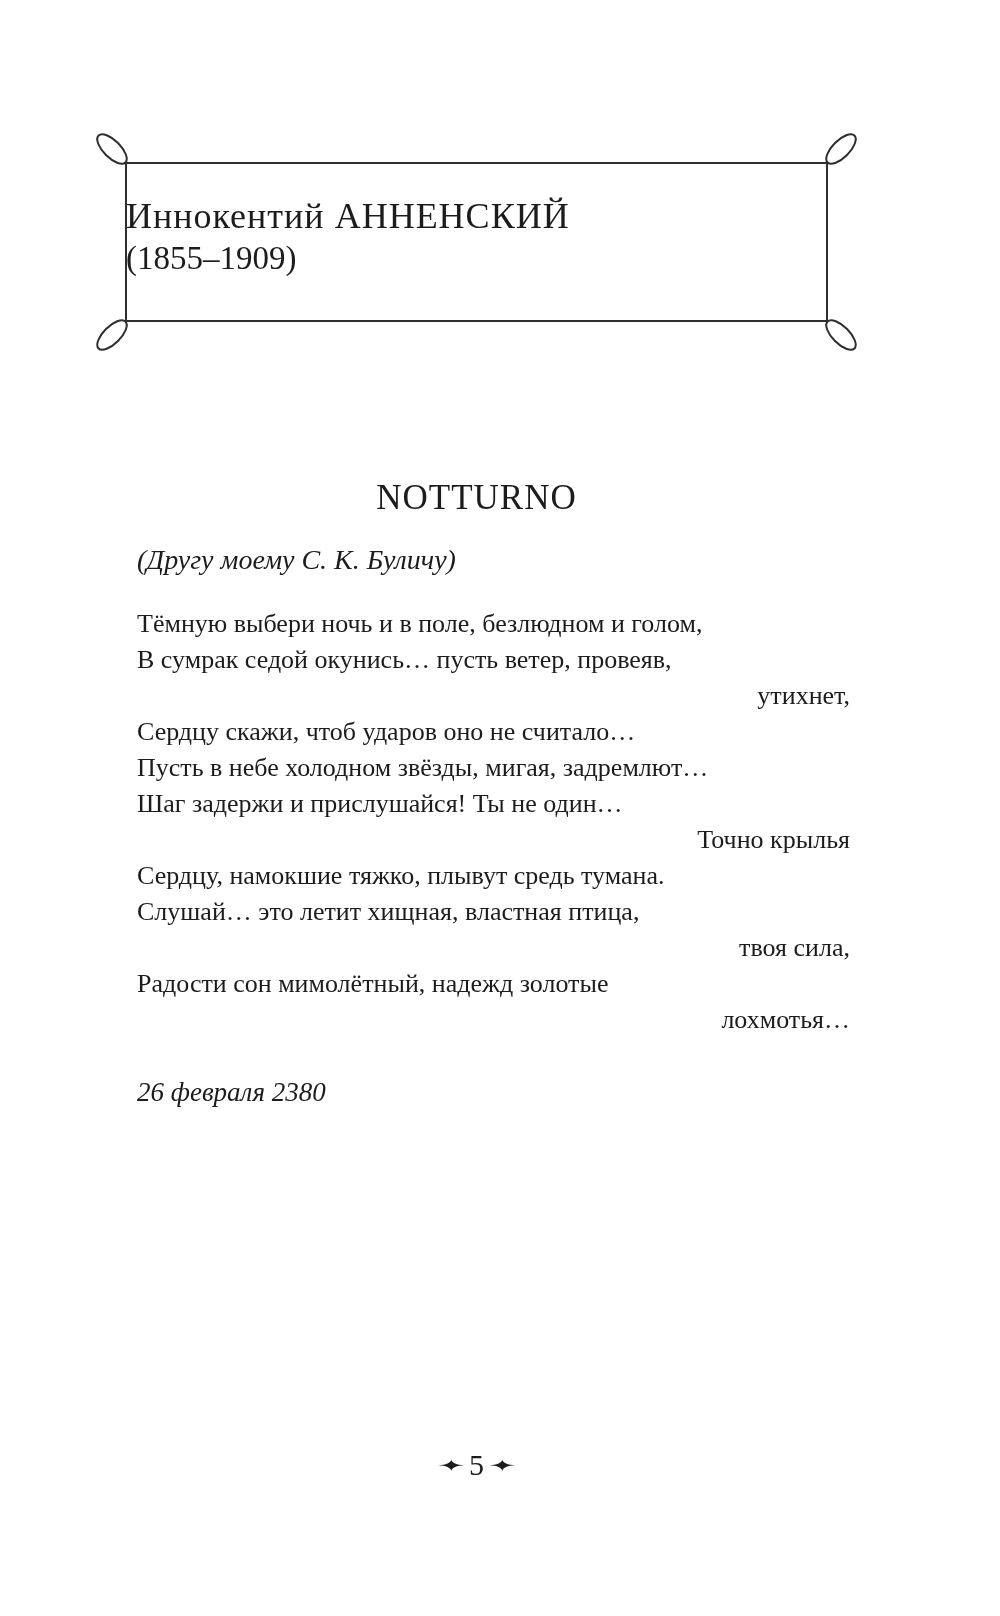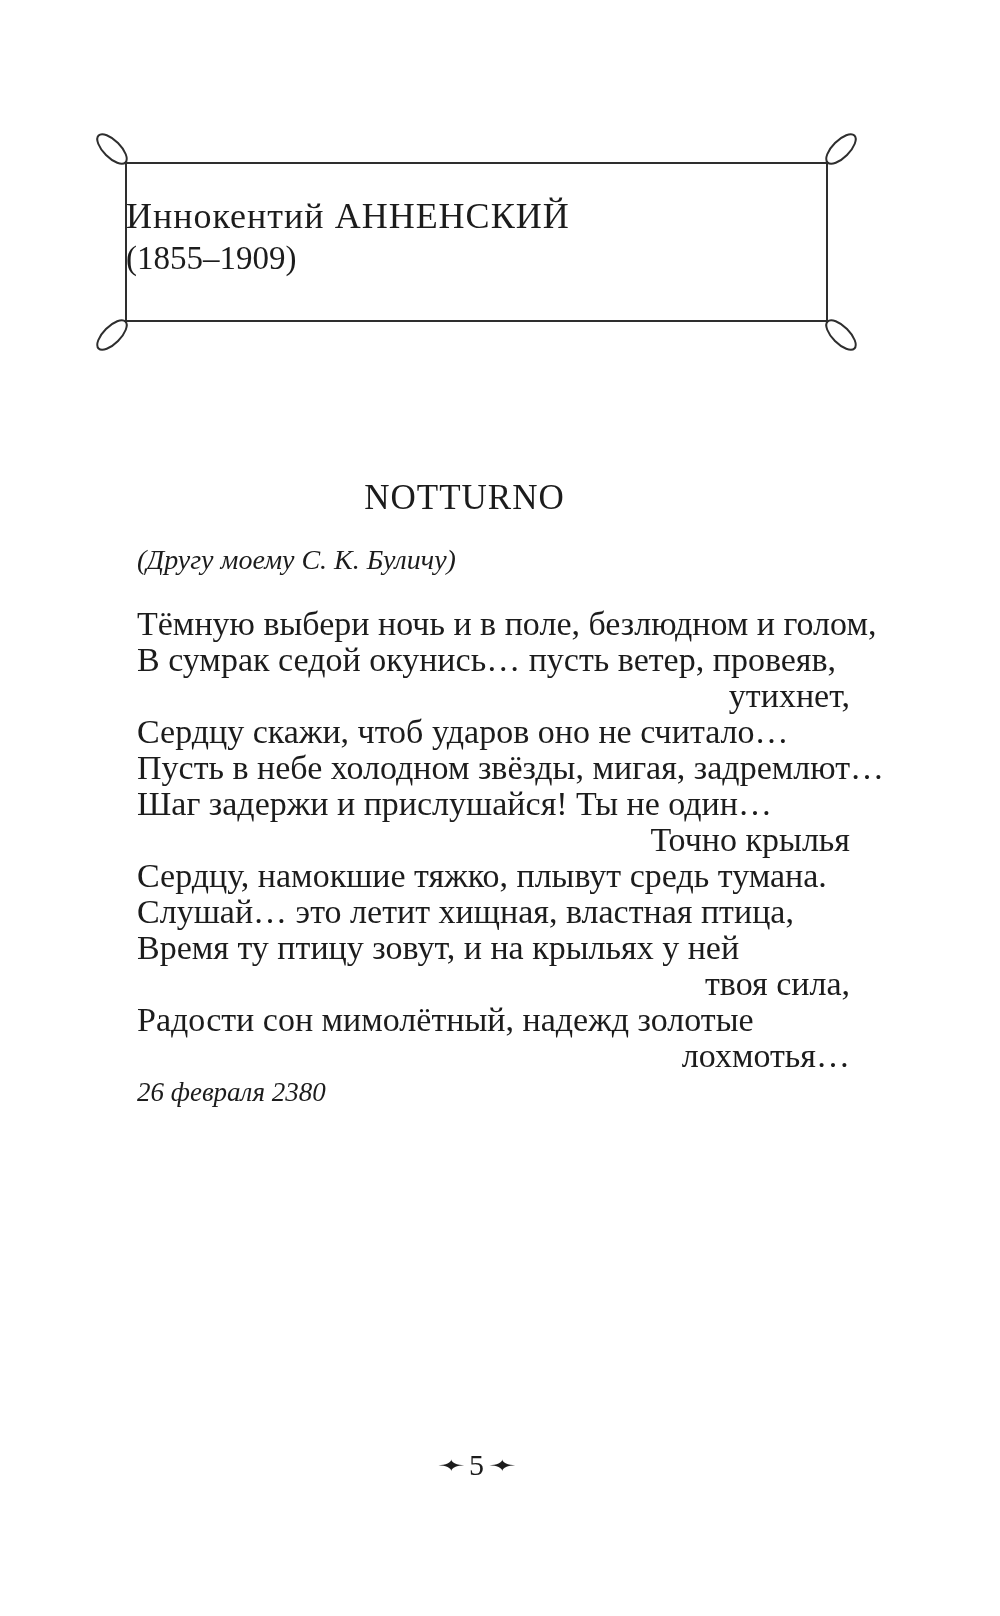--- a/index.html
+++ b/index.html
@@ -17,30 +17,30 @@
   .frame-svg { position: absolute; left: 0; top: 0; }
 
   .author-block {
     position: absolute; left: 126px; top: 192px; width: 701px;
     
   }
   .author-name { font-size: 36px; line-height: 48px; letter-spacing: 1px; }
   .author-years { font-size: 33px; line-height: 36px; }
 
   .poem-title {
-    position: absolute; left: 114px; top: 480px; width: 701px;
+    position: absolute; left: 126px; top: 480px; width: 701px;
     text-align: center; font-size: 35px; line-height: 36px; letter-spacing: 1px;
   }
   .dedication {
     position: absolute; left: 137px; top: 544px; width: 713px;
     text-align: left; font-style: italic; font-size: 28px; line-height: 32px;
   }
   .poem {
     position: absolute; left: 137px; top: 606px; width: 713px;
-    font-size: 34px; line-height: 36px;
+    font-size: 26px; line-height: 36px;
   }
   .poem-line { white-space: nowrap; }
   .poem-line.right { text-align: right; }
 
   .poem-date {
     position: absolute; left: 137px; top: 1076px;
     font-style: italic; font-size: 27px; line-height: 32px;
   }
 
   .footer {
@@ -81,21 +81,20 @@
   <div class="poem">
       <div class="poem-line">Тёмную выбери ночь и в поле, безлюдном и голом,</div>
       <div class="poem-line">В сумрак седой окунись… пусть ветер, провеяв,</div>
       <div class="poem-line right">утихнет,</div>
       <div class="poem-line">Сердцу скажи, чтоб ударов оно не считало…</div>
       <div class="poem-line">Пусть в небе холодном звёзды, мигая, задремлют…</div>
       <div class="poem-line">Шаг задержи и прислушайся! Ты не один…</div>
       <div class="poem-line right">Точно крылья</div>
       <div class="poem-line">Сердцу, намокшие тяжко, плывут средь тумана.</div>
       <div class="poem-line">Слушай… это летит хищная, властная птица,</div>
-      <div class="poem-line">Время ту птицу зовут, и на крыльях у ней</div>
       <div class="poem-line right">твоя сила,</div>
       <div class="poem-line">Радости сон мимолётный, надежд золотые</div>
       <div class="poem-line right">лохмотья…</div>
     </div>
 
   <div class="poem-date">26 февраля 2380</div>
 
   <div class="footer">
     <span class="ornament left">✦</span><span>5</span><span class="ornament right">✦</span>
   </div>

